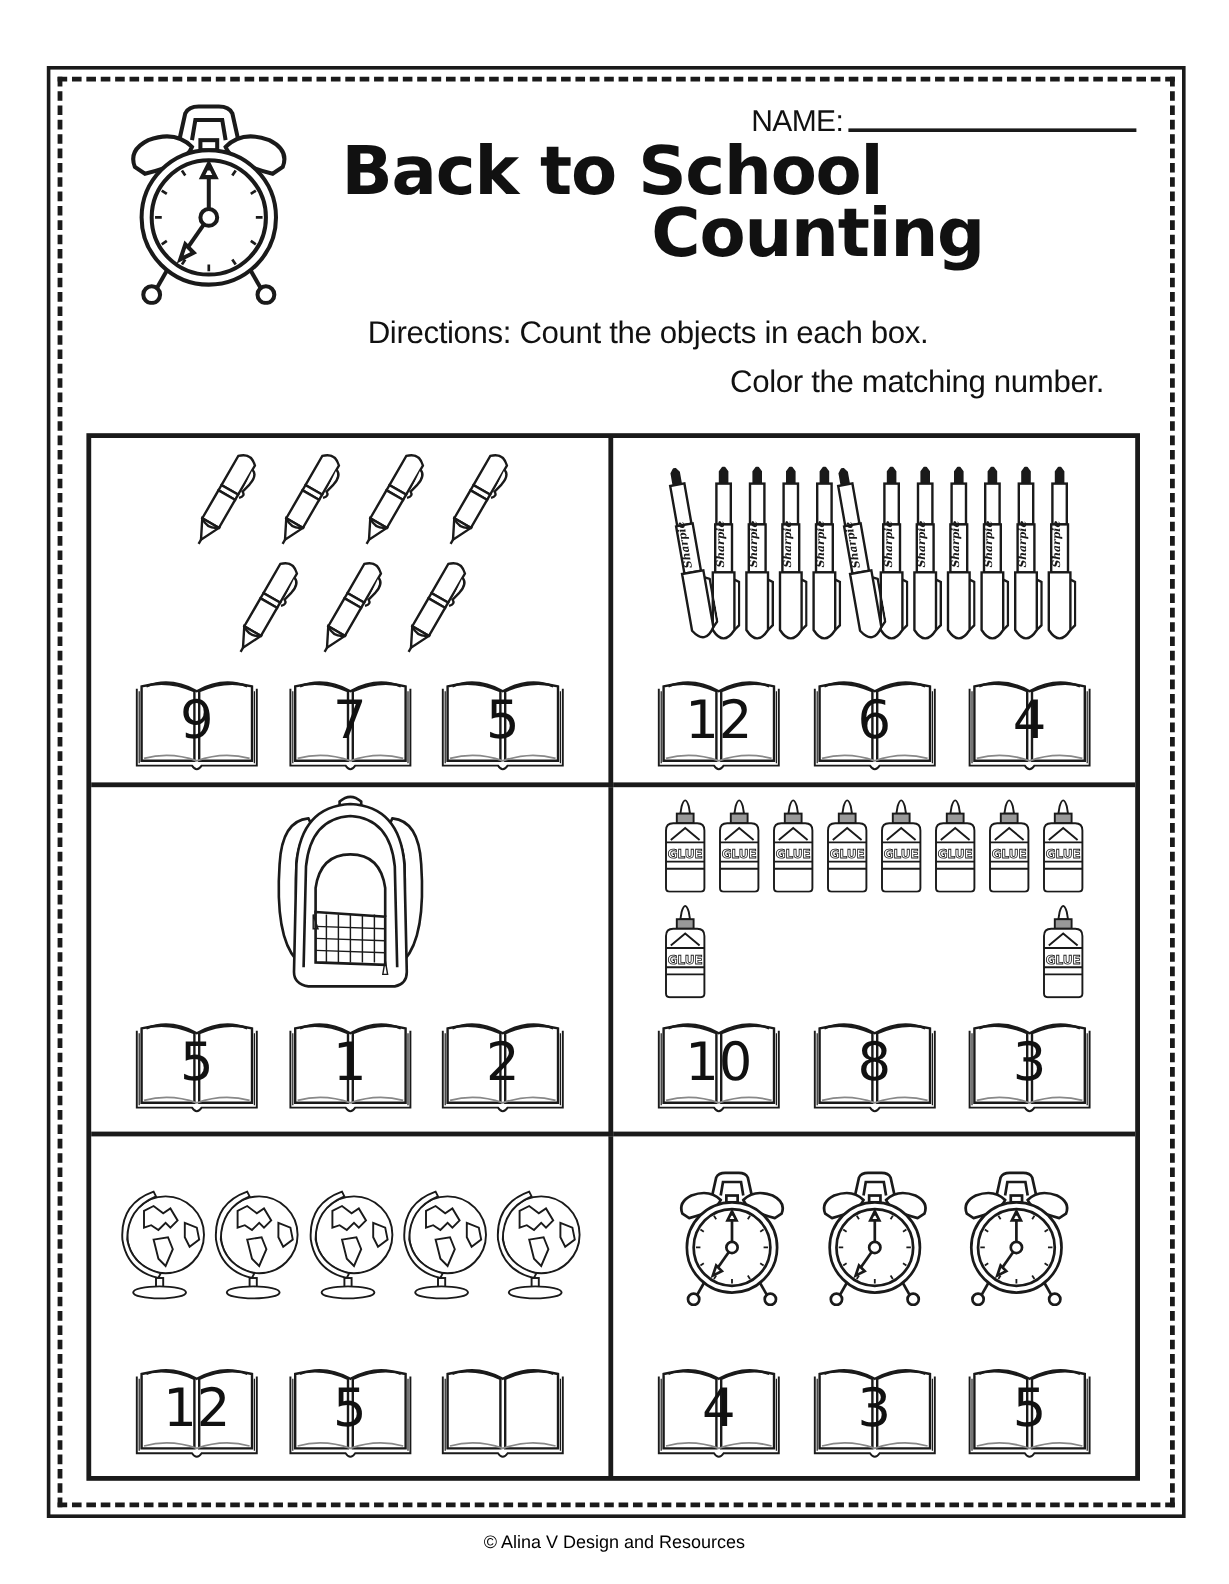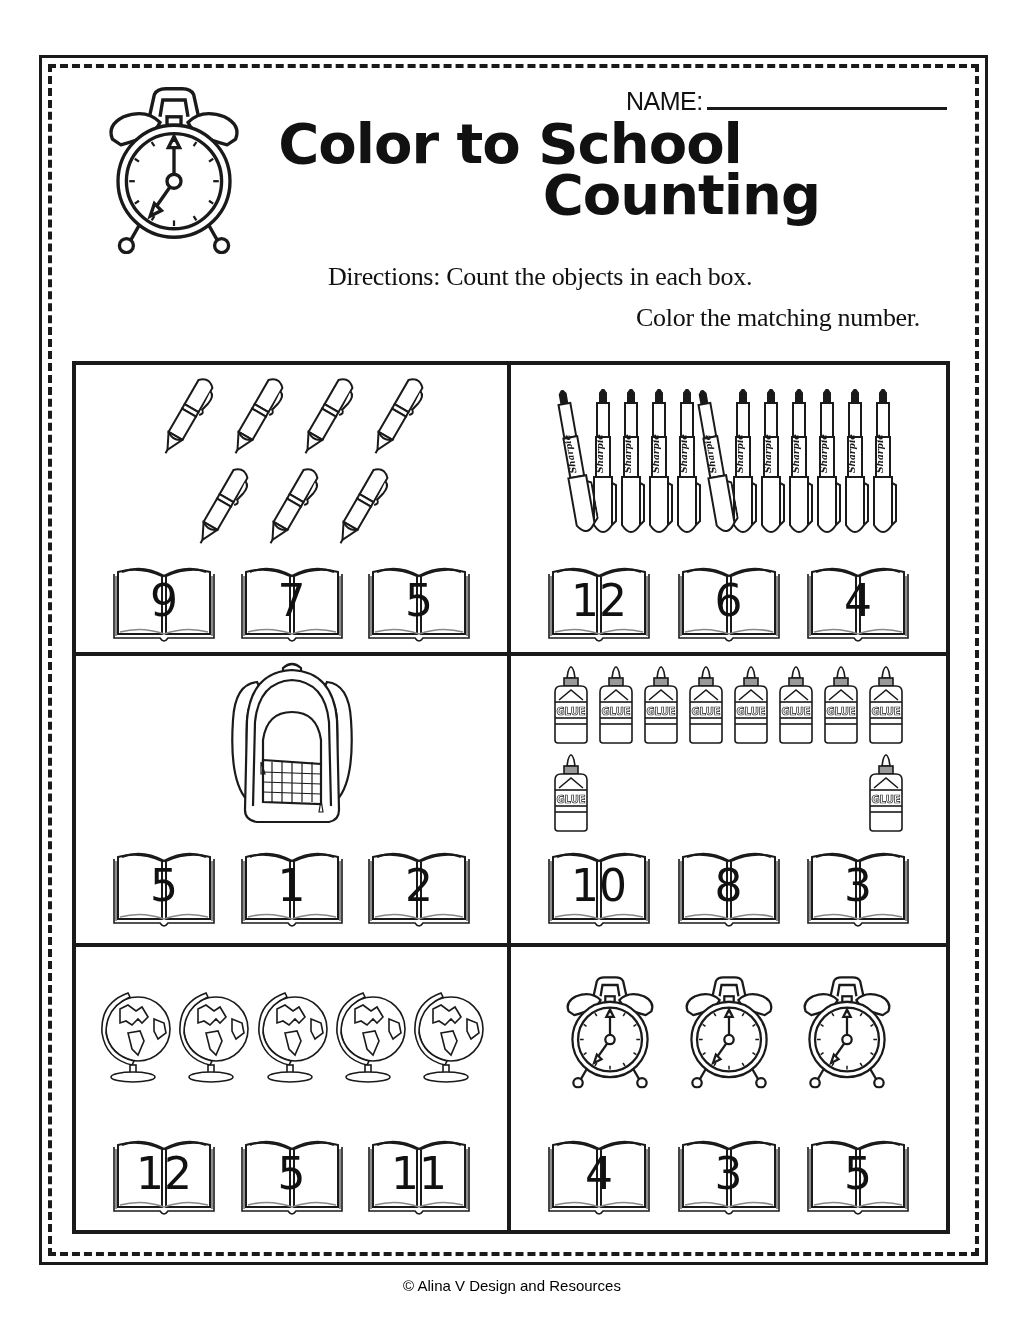--- a/index.html
+++ b/index.html
@@ -27,21 +27,21 @@
   .title {
     position: absolute; left: 200px; width: 620px; text-align: center;
     font-family: "DejaVu Sans", sans-serif; font-weight: bold; font-size: 56px; line-height: 62px;
     letter-spacing: -1px;
   }
   .title.l1 { top: 113px; }
   .title.l2 { top: 164px; text-align: right; }
 
   .directions {
     position: absolute; left: 160px; width: 760px; text-align: center;
-    font-family: Liberation Serif, serif; font-size: 26px; line-height: 36px; letter-spacing: -0.3px;
+    font-family: Liberation Sans, sans-serif; font-size: 26px; line-height: 36px; letter-spacing: -0.3px;
   }
   .directions.d1 { top: 259px; }
   .directions.d2 { top: 300px; text-align: right; }
 
   .grid {
     position: absolute; left: 72px; top: 361px; width: 878px; height: 873px;
     border: 4px solid #1a1a1a;
     display: grid; grid-template-columns: 1fr 1fr; grid-template-rows: 291px 291px 1fr;
   }
   .cell { position: relative; border-color: #1a1a1a; border-style: solid; border-width: 0; }
@@ -187,21 +187,21 @@
 
 <svg class="header-clock" viewBox="0 0 100 120" width="140" height="180">
   <use href="#sym-clock"></use>
 </svg>
 
 <div class="name-row">
   <span class="name-label">NAME:</span>
   <span class="name-line"></span>
 </div>
 
-<div class="title l1">Color to School</div>
+<div class="title l1">Back to School</div>
 <div class="title l2">Counting</div>
 
 <div class="directions d1">Directions: Count the objects in each box.</div>
 <div class="directions d2">Color the matching number.</div>
 
 <div class="grid">
 
   <div class="cell c0">
     <div class="objects" style="top:6px; left:70px; right:70px; row-gap:0; column-gap:10px;">
       <svg width="60" height="90">
@@ -420,21 +420,20 @@
       <div class="book">
           <svg width="112" height="80">
             <use href="#sym-book"></use>
           </svg>
           <div class="book-num">5</div>
         </div>
       <div class="book">
           <svg width="112" height="80">
             <use href="#sym-book"></use>
           </svg>
-          <div class="book-num">11</div>
         </div>
     </div>
   </div>
 
   <div class="cell c5">
     <div class="objects" style="top:18px; left:52px; right:52px; justify-content:space-between; flex-wrap:nowrap;">
       <svg width="94" height="134" viewBox="0 0 100 120">
           <use href="#sym-clock"></use>
         </svg>
       <svg width="94" height="134" viewBox="0 0 100 120">

